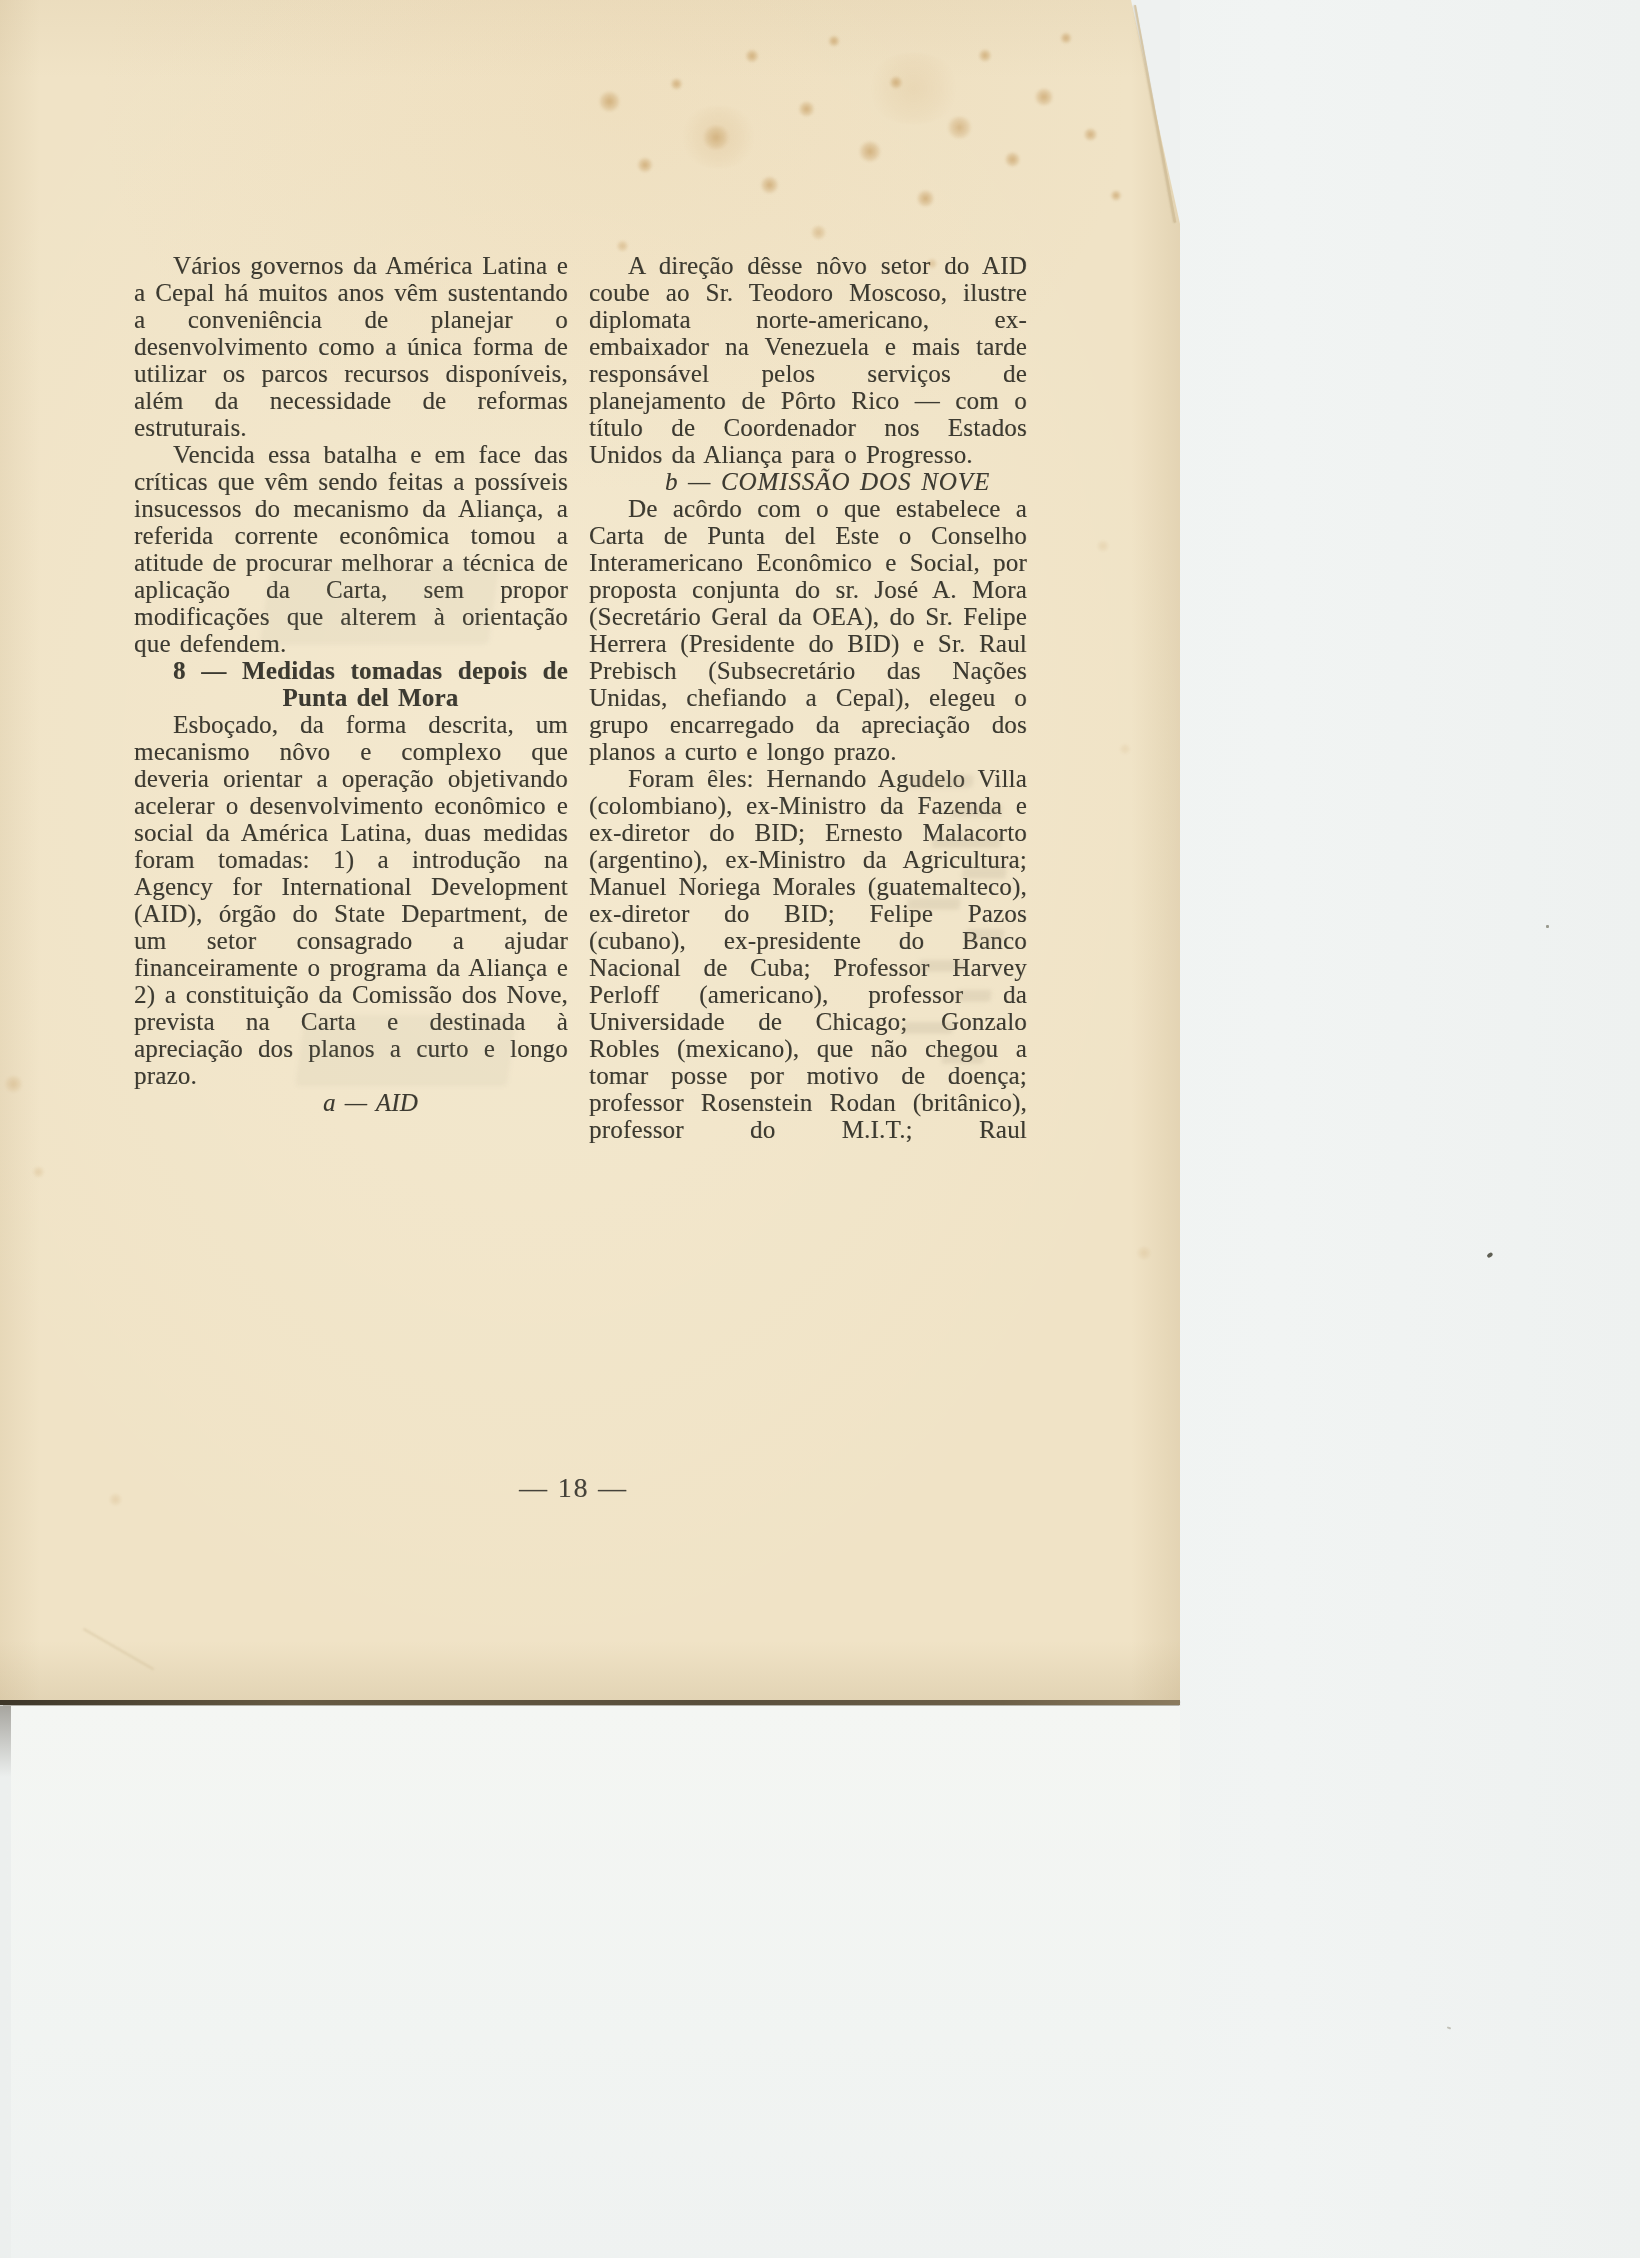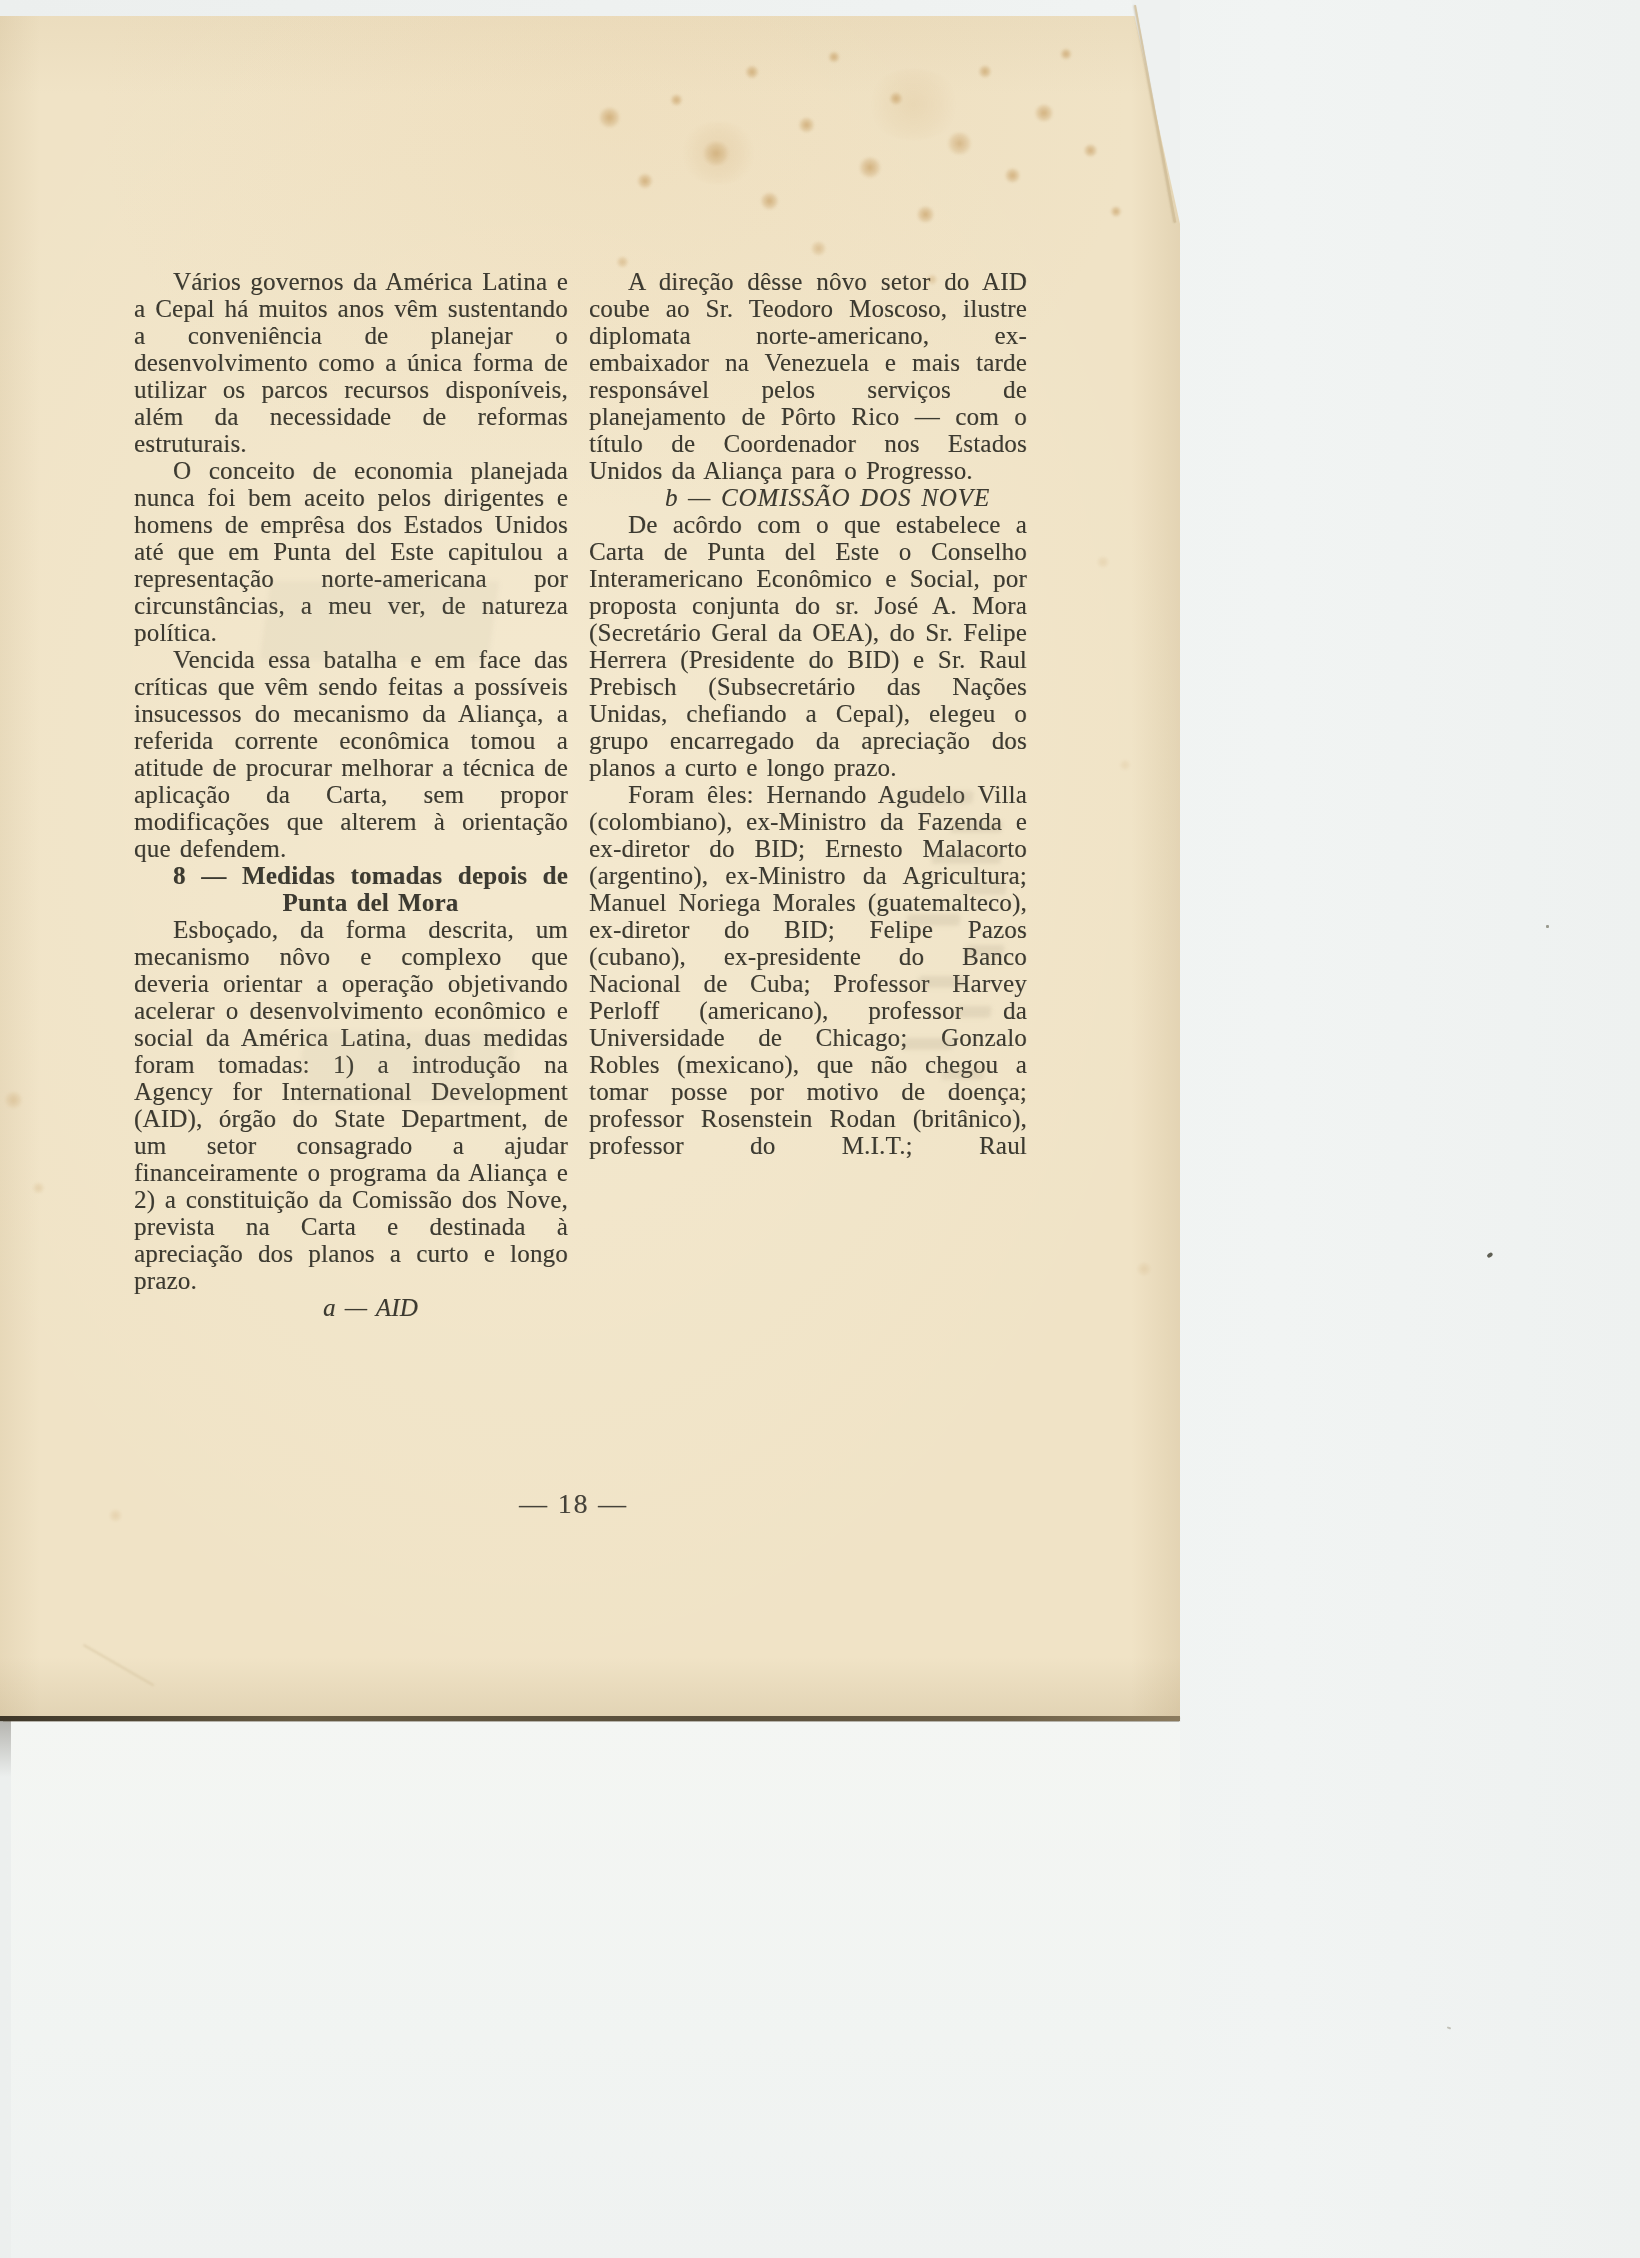--- a/index.html
+++ b/index.html
@@ -17,21 +17,20 @@
   .paper{
     position:absolute;left:0;top:0;width:1180px;height:1703px;
     background-color:#f0e3c6;
     background-image:
       radial-gradient(ellipse 838px 635px at 52% 6%, rgba(225,186,128,.12), transparent 62%),
       radial-gradient(ellipse 970px 1323px at 45% 45%, rgba(255,250,235,.25), transparent 70%),
       linear-gradient(to right, rgba(150,118,66,.10), transparent 40px),
       linear-gradient(to left, rgba(150,118,66,.14), transparent 49px),
       linear-gradient(to bottom, rgba(170,138,86,.07), transparent 79px),
       linear-gradient(to top, rgba(130,104,58,.13), transparent 62px);
-    margin-top: 16px;
   }
   .paper-bottom-edge{position:absolute;left:0;top:1700px;width:1180px;height:5.3px;
     background:linear-gradient(to right,#3e3729,#665a42 25%,#584e3b 60%,#6d6048 85%,#8b7b5e);
     box-shadow:0 0.9px 0.9px rgba(90,80,60,.4);}
   .corner-cut{position:absolute;left:1131px;top:0;width:49px;height:224px;
     background:#eef1f0;clip-path:polygon(0 0,100% 0,100% 100%);}
   .crease{position:absolute;background:#cfbc96;}
   .crease.tr{left:1136px;top:5.3px;width:221px;height:1.8px;
     transform-origin:0 0;transform:rotate(79.5deg);
     box-shadow:0 0.9px 1.8px rgba(140,115,70,.35);opacity:.8;}
@@ -66,21 +65,20 @@
 <body>
 
 <div class="scan-bg"></div>
 <div class="under-sheet"></div>
 <div class="under-sheet-edge"></div>
 
 <div class="paper">
 
   <div class="col col-left">
     <p>Vários governos da América Latina e a Cepal há muitos anos vêm sustentando a conveniência de planejar o desenvolvimento como a única forma de utilizar os parcos recursos disponíveis, além da necessidade de reformas estruturais.</p>
-    <p>O conceito de economia planejada nunca foi bem aceito pelos dirigentes e homens de emprêsa dos Estados Unidos até que em Punta del Este capitulou a representação norte-americana por circunstâncias, a meu ver, de natureza política.</p>
     <p>Vencida essa batalha e em face das críticas que vêm sendo feitas a possíveis insucessos do mecanismo da Aliança, a referida corrente econômica tomou a atitude de procurar melhorar a técnica de aplicação da Carta, sem propor modificações que alterem à orientação que defendem.</p>
     <p class="h-num">8 — Medidas tomadas depois de</p>
     <p class="h-num2">Punta del Mora</p>
     <p>Esboçado, da forma descrita, um mecanismo nôvo e complexo que deveria orientar a operação objetivando acelerar o desenvolvimento econômico e social da América Latina, duas medidas foram tomadas: 1) a introdução na Agency for International Development (AID), órgão do State Department, de um setor consagrado a ajudar financeiramente o programa da Aliança e 2) a constituição da Comissão dos Nove, prevista na Carta e destinada à apreciação dos planos a curto e longo prazo.</p>
     <p class="h-sub h-a">a — AID</p>
   </div>
 
   <div class="col col-right">
     <p>A direção dêsse nôvo setor do AID coube ao Sr. Teodoro Moscoso, ilustre diplomata norte-americano, ex-embaixador na Venezuela e mais tarde responsável pelos serviços de planejamento de Pôrto Rico — com o título de Coordenador nos Estados Unidos da Aliança para o Progresso.</p>
     <p class="h-sub h-b">b — COMISSÃO DOS NOVE</p>

